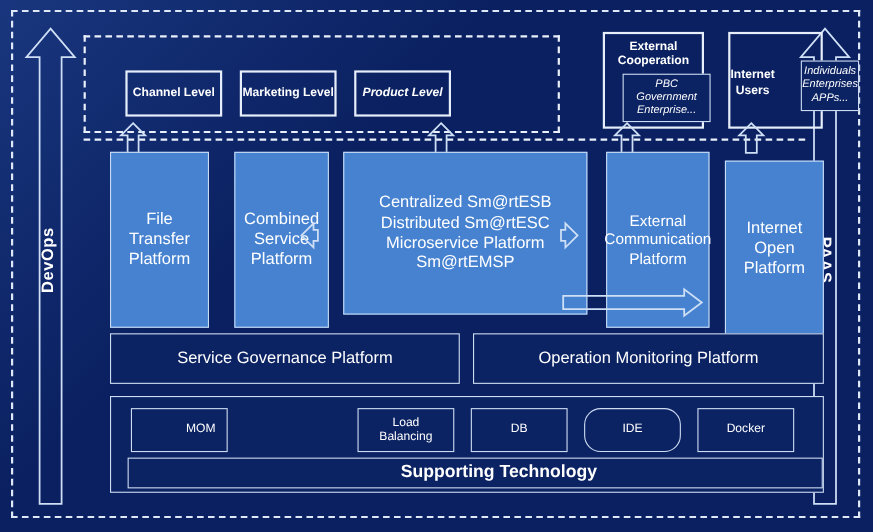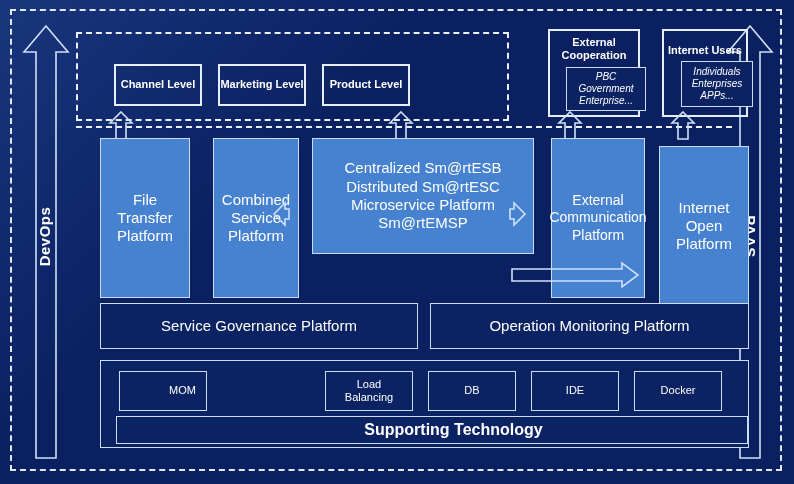--- a/index.html
+++ b/index.html
@@ -98,32 +98,32 @@
   <div class="side-label rot-right" style="left:705px;top:228px;width:90px;text-align:center;">PAAS</div>
 
   <div class="dashed-group" style="left:76px;top:32px;width:433px;height:89px;"></div>
 
   <div class="box box-outline t11 bold" style="left:90px;top:64px;width:88px;height:42px;">
     <span>Channel Level</span>
   </div>
   <div class="box box-outline t11 bold" style="left:194px;top:64px;width:88px;height:42px;">
     <span>Marketing Level</span>
   </div>
-  <div class="box box-outline t11 bold" style="left:298px;top:64px;width:88px;height:42px;">
+  <div class="box box-outline t11 bold" style="left:298px;top:64px;width:88px;height:42px;font-style:italic;">
     <span>Product Level</span>
   </div>
 
   <div class="box box-outline" style="left:524px;top:29px;width:92px;height:88px;flex-direction:column;justify-content:flex-start;padding-top:5px;">
     <span class="t11 bold multi" style="display:block;">External
 Cooperation</span>
     <span class="box box-dark t10 multi" style="position:static;margin-top:4px;width:80px;height:44px;border:1px solid #cddcf2;">PBC Government
 Enterprise...</span>
   </div>
 
-  <div class="box box-outline" style="left:638px;top:29px;width:86px;height:88px;flex-direction:column;justify-content:center;padding-top:5px;">
+  <div class="box box-outline" style="left:638px;top:29px;width:86px;height:88px;justify-content:space-between;padding-top:5px;">
     <span class="t11 bold multi" style="display:block;">Internet Users</span>
     <span class="box box-dark t10 multi" style="position:static;margin-top:4px;width:72px;height:46px;border:1px solid #cddcf2;">Individuals
 Enterprises
 APPs...</span>
   </div>
 
   <div class="dashed-line" style="left:76px;top:126px;width:656px;"></div>
 
   <svg class="arrow-svg" style="left:108px;top:110px;" width="26" height="30" viewBox="0 0 26 30">
     <path class="arrow-path" d="M13 2 L24 13 L18 13 L18 29 L8 29 L8 13 L2 13 Z"></path>
@@ -139,21 +139,21 @@
   </svg>
 
   <div class="box box-light t15 multi" style="left:76px;top:138px;width:90px;height:160px;">File
 Transfer
 Platform</div>
 
   <div class="box box-light t15 multi" style="left:189px;top:138px;width:86px;height:160px;">Combined
 Service
 Platform</div>
 
-  <div class="box box-light t15 multi" style="left:288px;top:138px;width:222px;height:116px;">Centralized Sm@rtESB
+  <div class="box box-light t15 multi" style="left:288px;top:138px;width:222px;height:148px;">Centralized Sm@rtESB
 Distributed Sm@rtESC
 Microservice Platform Sm@rtEMSP</div>
 
   <div class="box box-light t14 multi" style="left:527px;top:138px;width:94px;height:160px;">External
 Communication
 Platform</div>
 
   <div class="box box-light t15 multi" style="left:635px;top:146px;width:90px;height:160px;">Internet
 Open
 Platform</div>
@@ -172,18 +172,18 @@
 
   <div class="box box-dark t15" style="left:76px;top:303px;width:318px;height:46px;">Service Governance Platform</div>
   <div class="box box-dark t15" style="left:406px;top:303px;width:319px;height:46px;">Operation Monitoring Platform</div>
 
   <div class="box box-dark" style="left:76px;top:360px;width:649px;height:88px;"></div>
 
   <div class="box box-dark t11 multi" style="left:95px;top:371px;width:88px;height:40px;padding-left:39px;">MOM</div>
   <div class="box box-dark t11 multi" style="left:301px;top:371px;width:88px;height:40px;">Load
 Balancing</div>
   <div class="box box-dark t11 multi" style="left:404px;top:371px;width:88px;height:40px;">DB</div>
-  <div class="box box-dark t11 multi" style="left:507px;top:371px;width:88px;height:40px;">IDE</div>
+  <div class="box box-dark t11 multi" style="left:507px;top:371px;width:88px;height:40px;border-radius:15px;">IDE</div>
   <div class="box box-dark t11 multi" style="left:610px;top:371px;width:88px;height:40px;">Docker</div>
 
   <div class="box box-dark t16 bold" style="left:92px;top:416px;width:632px;height:28px;">Supporting Technology</div>
 
 </div>
 
 </body></html>

